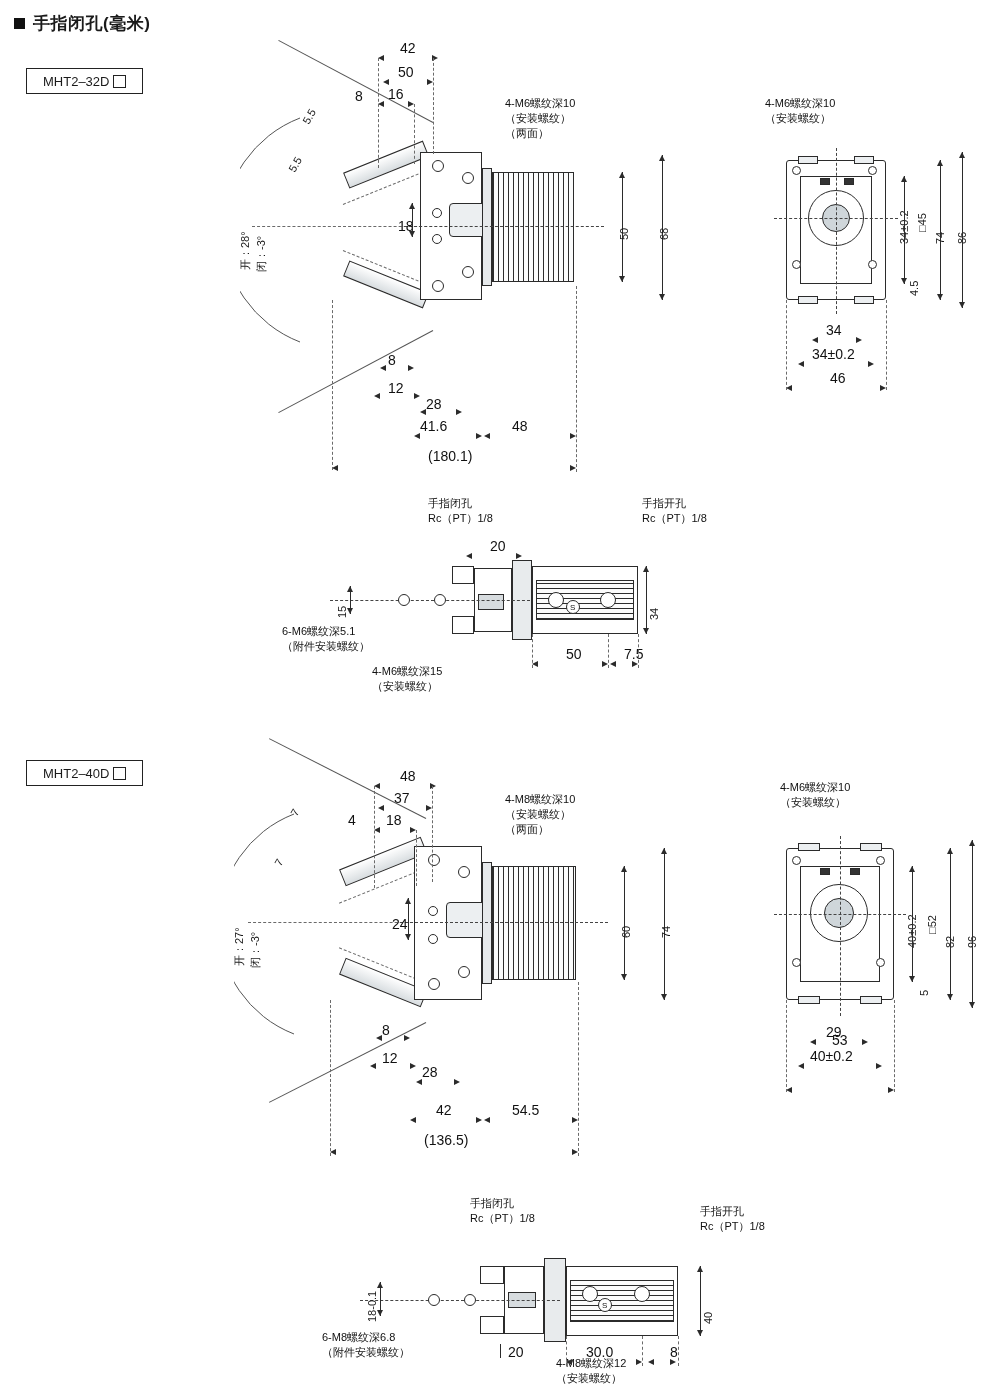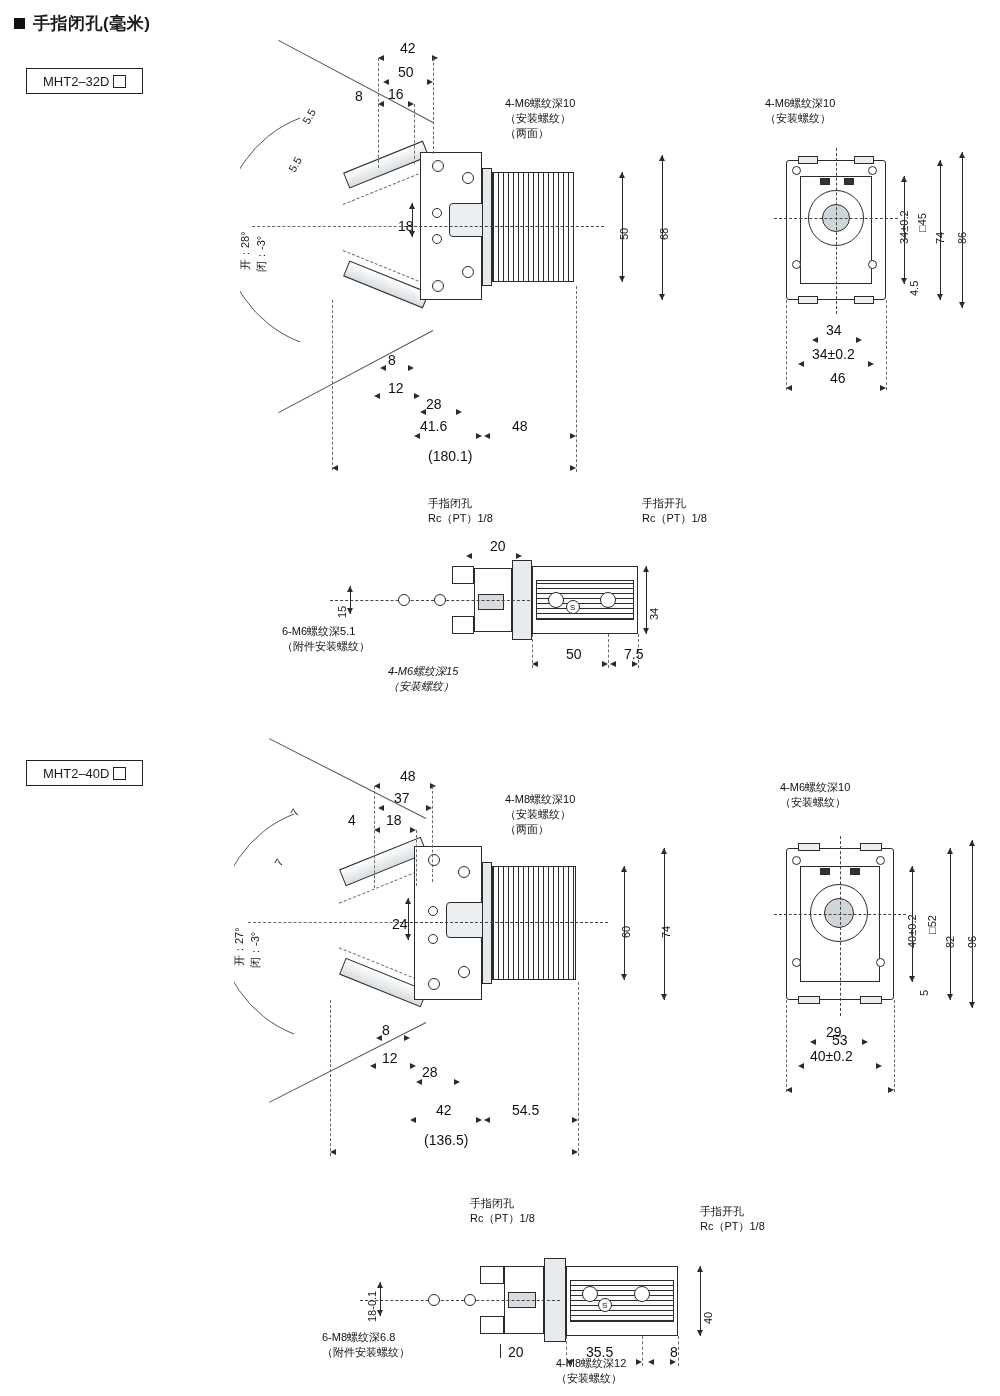--- a/index.html
+++ b/index.html
@@ -255,21 +255,21 @@
       <div class="arrowD" style="left:347px;top:608px;"></div>
 
     <div class="vtext" style="left:648px;top:620px;">34</div>
     <div class="ln" style="left:646px;top:566px;width:1px;height:68px;"></div>
     <div class="arrowU" style="left:643px;top:566px;"></div>
       <div class="arrowD" style="left:643px;top:628px;"></div>
 
     <div class="lbl" style="left:282px;top:624px;white-space:pre;">6-M6螺纹深5.1
 （附件安装螺纹）</div>
     <div class="ln thin" style="left:380px;top:610px;width:24px;transform:rotate(38deg);transform-origin:left center;"></div>
-    <div class="lbl" style="left:388px;top:664px;white-space:pre;font-style:italic;">4-M6螺纹深15
+    <div class="lbl" style="left:372px;top:664px;white-space:pre;">4-M6螺纹深15
 （安装螺纹）</div>
     <div class="ln thin" style="left:462px;top:642px;width:32px;transform:rotate(-56deg);transform-origin:left center;"></div>
 
     <div class="dimtxt" style="left:566px;top:646px;">50</div>
     <div class="ln" style="left:532px;top:664px;width:76px;"></div>
     <div class="arrowL" style="left:532px;top:661px;"></div>
       <div class="arrowR" style="left:602px;top:661px;"></div>
     <div class="dimtxt" style="left:624px;top:646px;">7.5</div>
     <div class="ln" style="left:610px;top:664px;width:28px;"></div>
     <div class="arrowL" style="left:610px;top:661px;"></div>
@@ -483,21 +483,21 @@
 
     <div class="lbl" style="left:322px;top:1330px;white-space:pre;">6-M8螺纹深6.8
 （附件安装螺纹）</div>
     <div class="ln thin" style="left:424px;top:1312px;width:26px;transform:rotate(38deg);transform-origin:left center;"></div>
     <div class="lbl" style="left:556px;top:1356px;white-space:pre;">4-M8螺纹深12
 （安装螺纹）</div>
     <div class="ln thin" style="left:524px;top:1336px;width:36px;transform:rotate(34deg);transform-origin:left center;"></div>
 
     <div class="dimtxt" style="left:508px;top:1344px;">20</div>
     <div class="ln" style="left:500px;top:1344px;width:1px;height:14px;"></div>
-    <div class="dimtxt" style="left:586px;top:1344px;">35.5</div>
+    <div class="dimtxt" style="left:586px;top:1344px;">30.0</div>
     <div class="ln" style="left:566px;top:1362px;width:76px;"></div>
     <div class="arrowL" style="left:566px;top:1359px;"></div>
       <div class="arrowR" style="left:636px;top:1359px;"></div>
     <div class="dimtxt" style="left:670px;top:1344px;">8</div>
     <div class="ln" style="left:648px;top:1362px;width:28px;"></div>
     <div class="arrowL" style="left:648px;top:1359px;"></div>
       <div class="arrowR" style="left:670px;top:1359px;"></div>
     <div class="dash-v" style="left:566px;top:1336px;height:30px;"></div>
     <div class="dash-v" style="left:642px;top:1336px;height:30px;"></div>
     <div class="dash-v" style="left:678px;top:1336px;height:30px;"></div>

